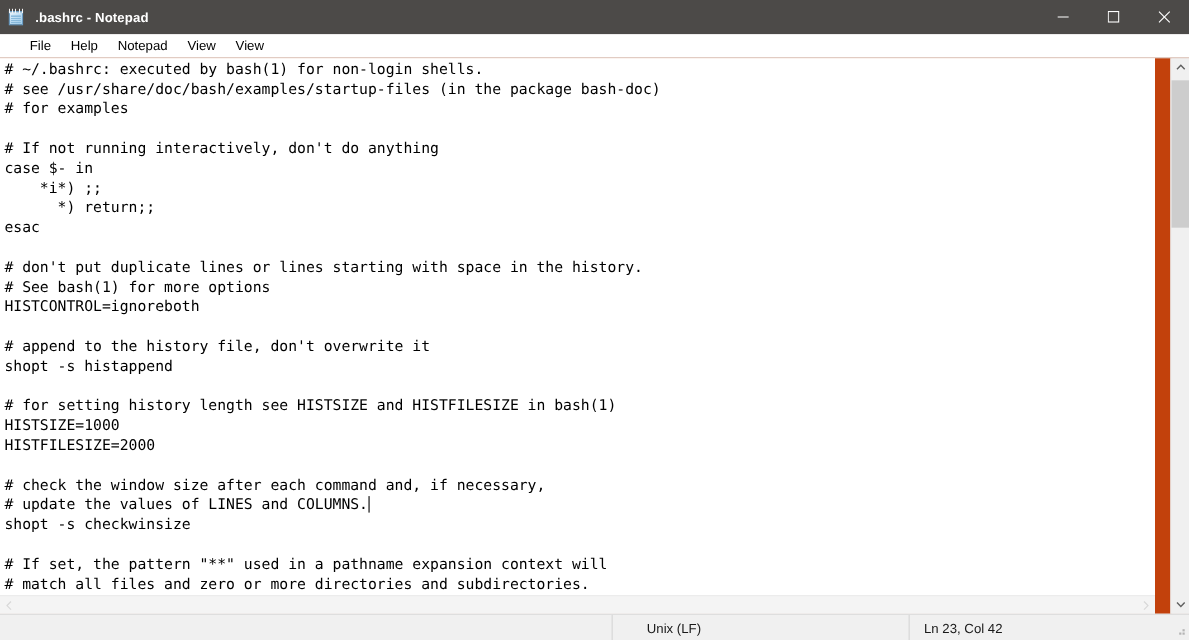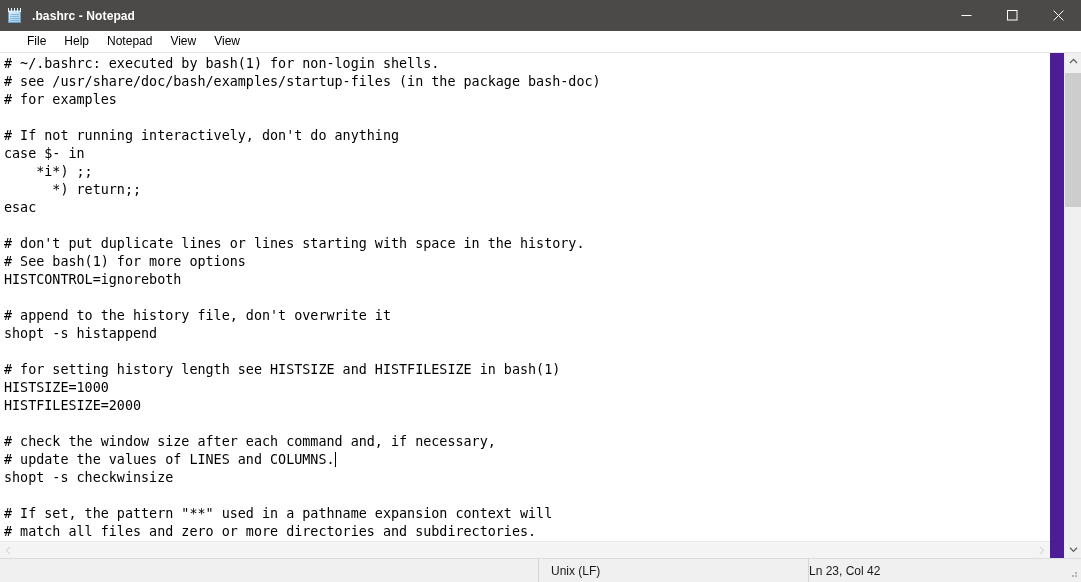--- a/index.html
+++ b/index.html
@@ -109,21 +109,21 @@
     cursor: default;
     white-space: nowrap;
   }
 
   
   .body-row {
     flex: 1 1 auto;
     display: flex;
     min-height: 0;
     border-top: 1px solid #e5e5e5;
-    background: #4c1d95;
+    background: #c2410c;
     gap: 14px;
   }
   .editor-wrap {
     flex: 1 1 auto;
     min-width: 0;
     display: flex;
     flex-direction: column;
     background: #ffffff;
     position: relative;
   }
@@ -234,25 +234,27 @@
     height: 23px;
     display: flex;
     align-items: center;
     box-sizing: border-box;
     white-space: nowrap;
   }
   .status-spacer { width: 538px; }
   .status-eol {
     width: 270px;
     border-left: 1px solid #d4d4d4;
-    padding-left: 12px;
+    padding-left: 31px;
+    margin-left: 18px;
   }
   .status-pos {
     flex: 1 1 auto;
     border-left: 1px solid #d4d4d4;
+    padding-left: 13px;
   }
   .grip {
     position: absolute;
     right: 3px;
     bottom: 3px;
     width: 10px;
     height: 10px;
   }
 </style>
 </head>

